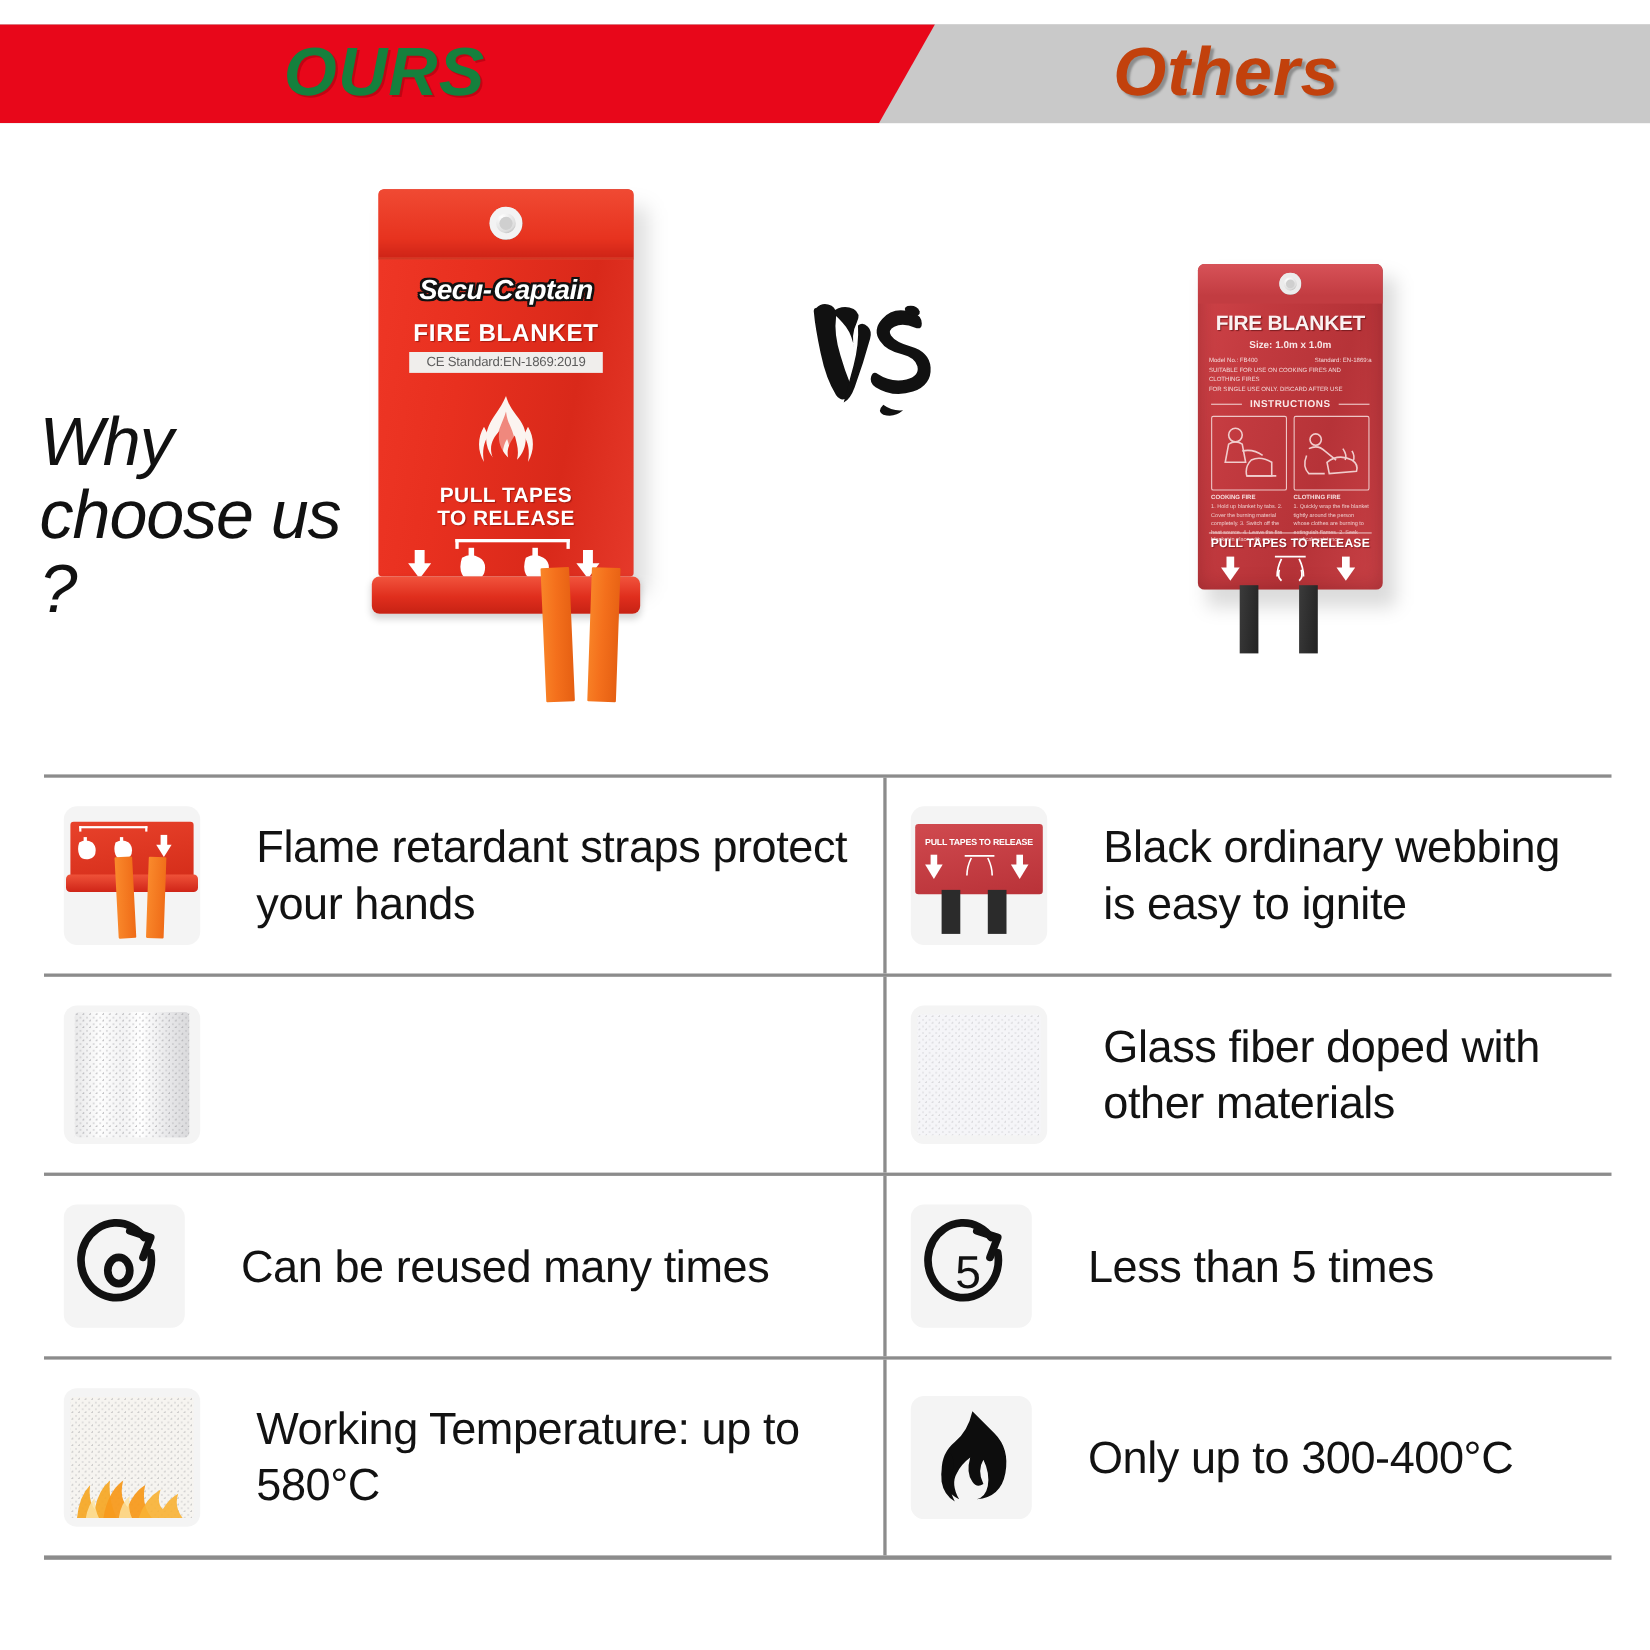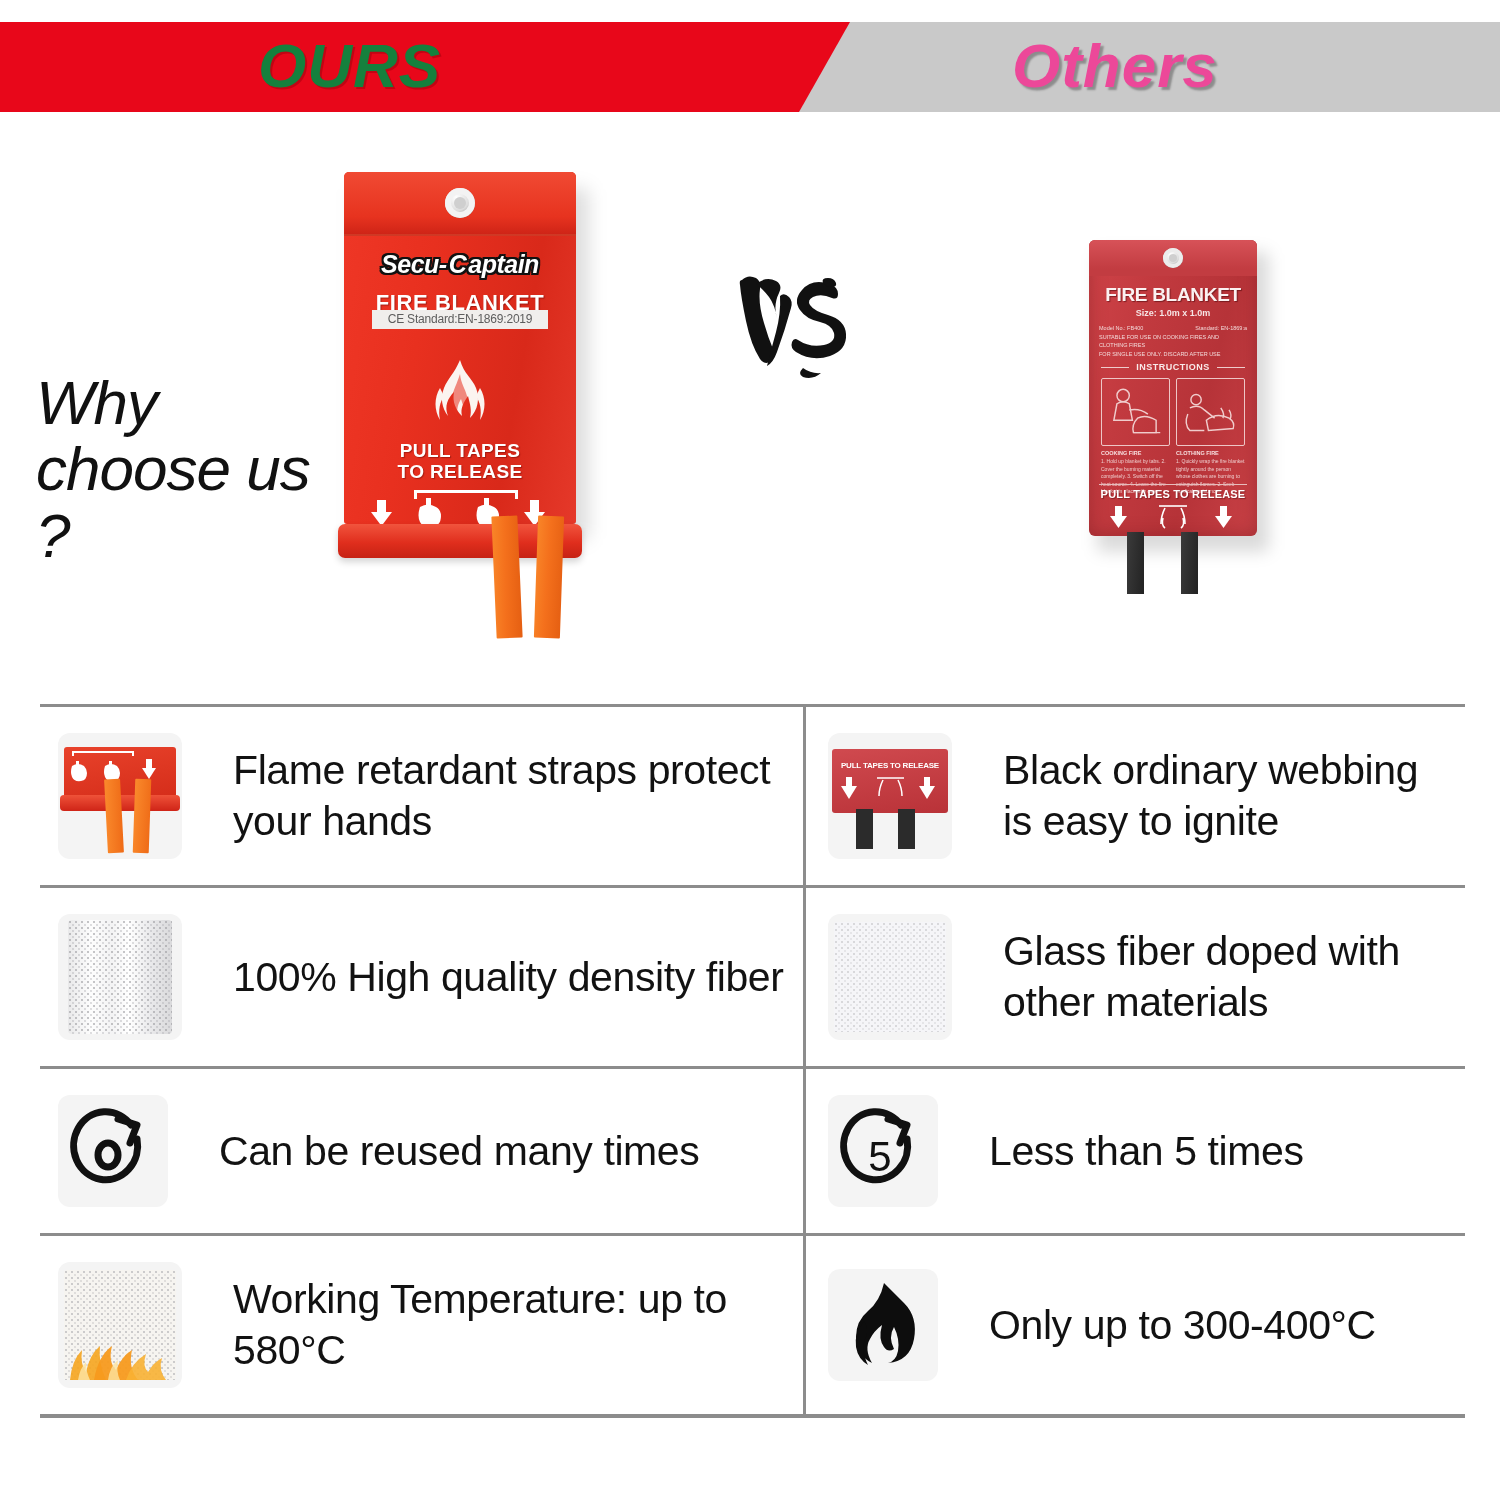--- a/index.html
+++ b/index.html
@@ -47,21 +47,21 @@
     font-size: 62px;
     letter-spacing: 1px;
   }
   .banner-ours {
     left: 258px;
     color: #15803d;
     text-shadow: 2px 2px 0 rgba(120,0,8,.35);
   }
   .banner-others {
     left: 1012px;
-    color: #ec4899;
+    color: #c2410c;
     text-shadow: 3px 3px 2px rgba(0,0,0,.30);
   }
 
   
   .hero {
     position: absolute;
     left: 0; top: 112px;
     width: 1500px; height: 580px;
   }
   .why-text {
@@ -160,21 +160,21 @@
     left: 0; right: 0; top: 118px;
     text-align: center;
     font-weight: bold;
     font-size: 22px;
     color: #ffffff;
     letter-spacing: .6px;
     text-shadow: 1px 1px 1px rgba(110,10,5,.55);
   }
   .pack-ce {
     position: absolute;
-    left: 28px; right: 28px; top: 138px;
+    left: 28px; right: 28px; top: 148px;
     text-align: center;
     font-size: 12px;
     color: #5d5d5d;
     background: #f0eeec;
     padding: 2px 0 3px;
     letter-spacing: -.2px;
   }
   .flame-emblem {
     position: absolute;
     left: 50%; top: 186px;
@@ -725,21 +725,20 @@
     </div>
   </div>
 
   <div class="trow">
     <div class="tcell left">
       <div class="thumb">
         <div class="th-roll">
           <div class="th-weave"></div>
         </div>
       </div>
-      <div class="tlabel">100% High quality density fiber</div>
     </div>
     <div class="tcell right">
       <div class="thumb">
         <div class="th-flat">
           <div class="th-weave" style="opacity:.55"></div>
         </div>
       </div>
       <div class="tlabel">Glass fiber doped with other materials</div>
     </div>
   </div>

